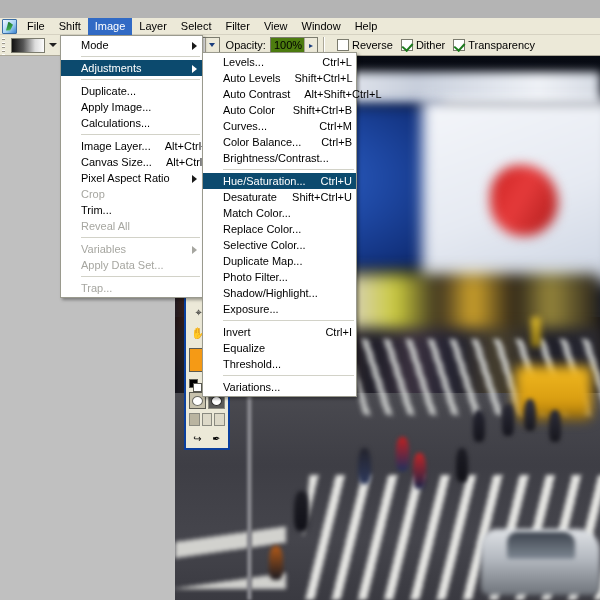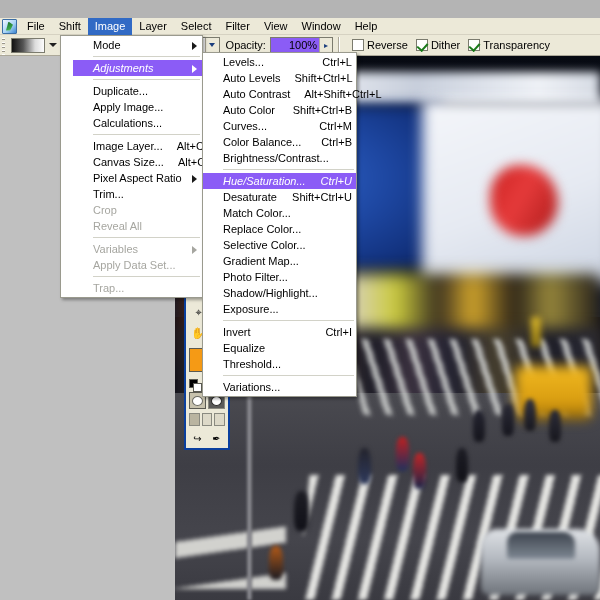--- a/index.html
+++ b/index.html
@@ -98,22 +98,22 @@
   .combo .arrow {
     width: 14px; height: 14px; margin-left: 2px;
     background: #ece9d8; border-left: 1px solid #aca899;
     display: flex; align-items: center; justify-content: center;
   }
   .combo .arrow::after {
     content: ""; border-left: 3px solid transparent; border-right: 3px solid transparent;
     border-top: 4px solid #1b3e7d;
   }
   .spin {
-    height: 16px; border: 1px solid #7b7b6e; background: #8b5cf6;
-    display: inline-flex; align-items: center; padding-left: 18px; white-space: nowrap;
+    height: 16px; border: 1px solid #7b7b6e; background: #4d7c0f;
+    display: inline-flex; align-items: center; padding-left: 3px; white-space: nowrap;
   }
   .spin .val { min-width: 30px; text-align: left; }
   .spin .arrow {
     width: 13px; height: 14px; background: #ece9d8; border-left: 1px solid #aca899;
     display: flex; align-items: center; justify-content: center; font-size: 8px; color: #1b3e7d;
   }
   .chk-wrap { display: inline-flex; align-items: center; margin-left: 8px; white-space: nowrap; }
   .chk {
     width: 12px; height: 12px; border: 1px solid #7b7b6e; background: #fff;
     margin-right: 3px; position: relative; flex: 0 0 auto;
@@ -287,28 +287,28 @@
   }
   .scr-btn.sel { background: #b9b4a0; }
   .jump-row { display: flex; gap: 2px; padding: 2px 3px; }
   .jump-btn { width: 19px; height: 16px; display: flex; align-items: center; justify-content: center; font-size: 10px; }
 
   
   .dropdown {
     position: absolute; background: #fff; border: 1px solid #9a9a8e;
     box-shadow: 2px 2px 3px rgba(0,0,0,.35); z-index: 60; padding: 1px 0;
   }
-  #image-menu { left: 60px; top: 35px; width: 143px; padding-left: 12px; }
+  #image-menu { left: 60px; top: 35px; width: 143px; }
   #adjust-menu { left: 202px; top: 52px; width: 155px; }
   .mrow {
     display: flex; align-items: center; height: 16px;
     padding: 0 4px 0 20px; position: relative; white-space: nowrap;
     font-size: 11px; color: #000;
   }
-  .mrow.hl { background: #8b5cf6; color: #fff; font-style: italic; }
+  .mrow.hl { background: #0c4a6e; color: #fff; }
   .mrow.dis { color: #a6a6a0; }
   .mlabel { flex: 1 1 auto; }
   .mkey { margin-left: 14px; color: inherit; }
   .marrow {
     position: absolute; right: 5px; top: 5px;
     border-top: 4px solid transparent; border-bottom: 4px solid transparent;
     border-left: 5px solid #1a1a1a;
   }
   .mrow.hl .marrow { border-left-color: #fff; }
   .mrow.dis .marrow { border-left-color: #a6a6a0; }
@@ -466,25 +466,25 @@
       <span class="mkey">Alt+Ctrl+I</span>
     </div>
     <div class="mrow">
       <span class="mlabel">Canvas Size...</span>
       <span class="mkey">Alt+Ctrl+C</span>
     </div>
     <div class="mrow">
       <span class="mlabel">Pixel Aspect Ratio</span>
       <span class="marrow"></span>
     </div>
-    <div class="mrow">
-      <span class="mlabel">Trim...</span>
-    </div>
     <div class="mrow dis">
       <span class="mlabel">Crop</span>
+    </div>
+    <div class="mrow">
+      <span class="mlabel">Trim...</span>
     </div>
     <div class="mrow dis">
       <span class="mlabel">Reveal All</span>
     </div>
     <div class="msep"></div>
     <div class="mrow dis">
       <span class="mlabel">Variables</span>
       <span class="marrow"></span>
     </div>
     <div class="mrow dis">
@@ -536,21 +536,21 @@
     <div class="mrow">
       <span class="mlabel">Match Color...</span>
     </div>
     <div class="mrow">
       <span class="mlabel">Replace Color...</span>
     </div>
     <div class="mrow">
       <span class="mlabel">Selective Color...</span>
     </div>
     <div class="mrow">
-      <span class="mlabel">Gradient Map...</span>
+      <span class="mlabel">Duplicate Map...</span>
     </div>
     <div class="mrow">
       <span class="mlabel">Photo Filter...</span>
     </div>
     <div class="mrow">
       <span class="mlabel">Shadow/Highlight...</span>
     </div>
     <div class="mrow">
       <span class="mlabel">Exposure...</span>
     </div>

